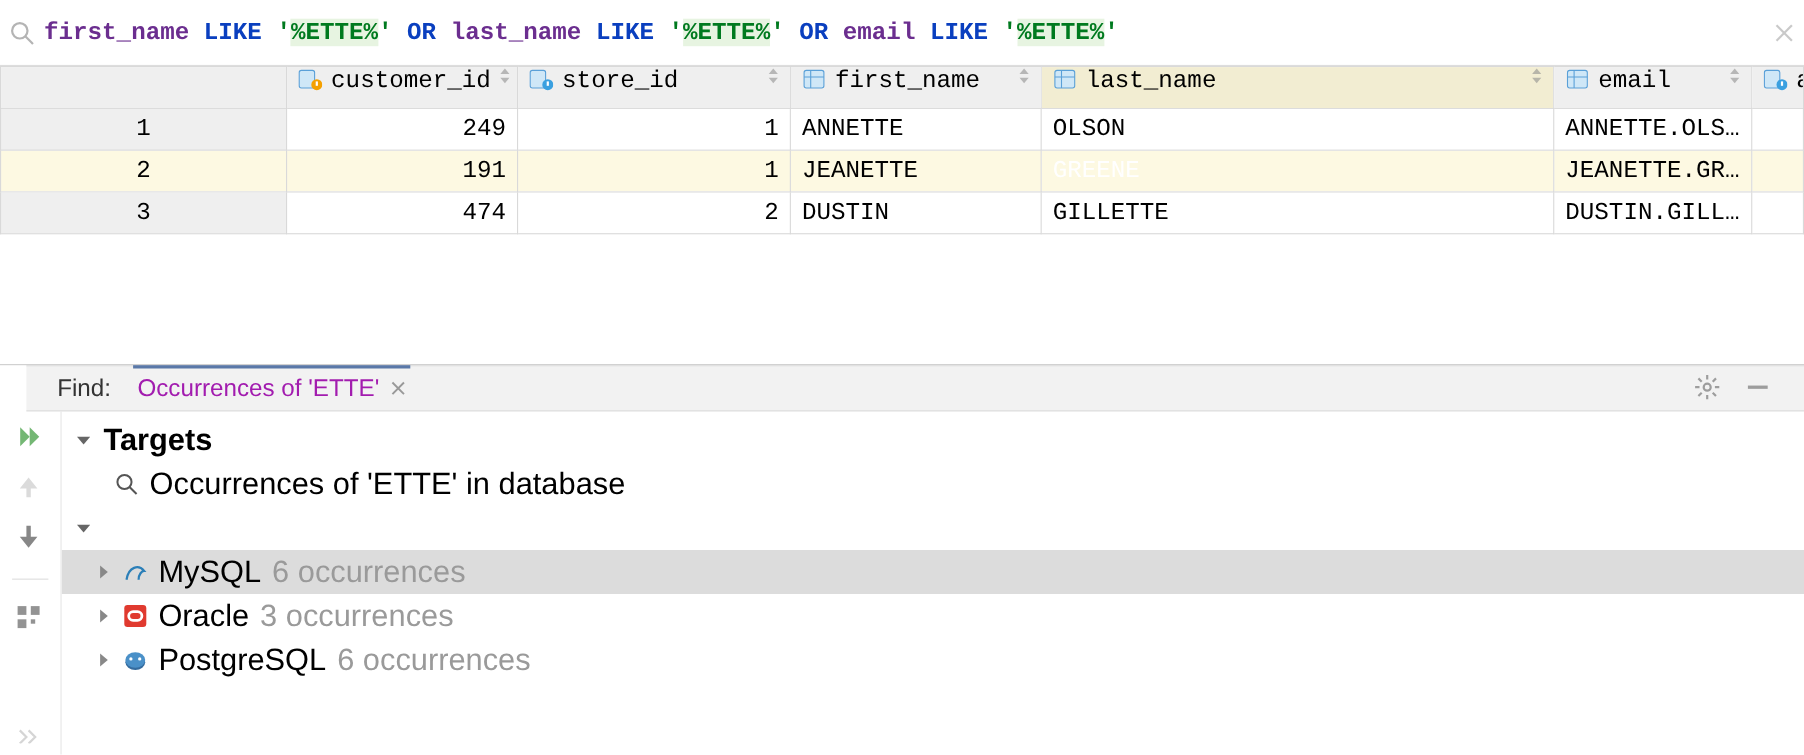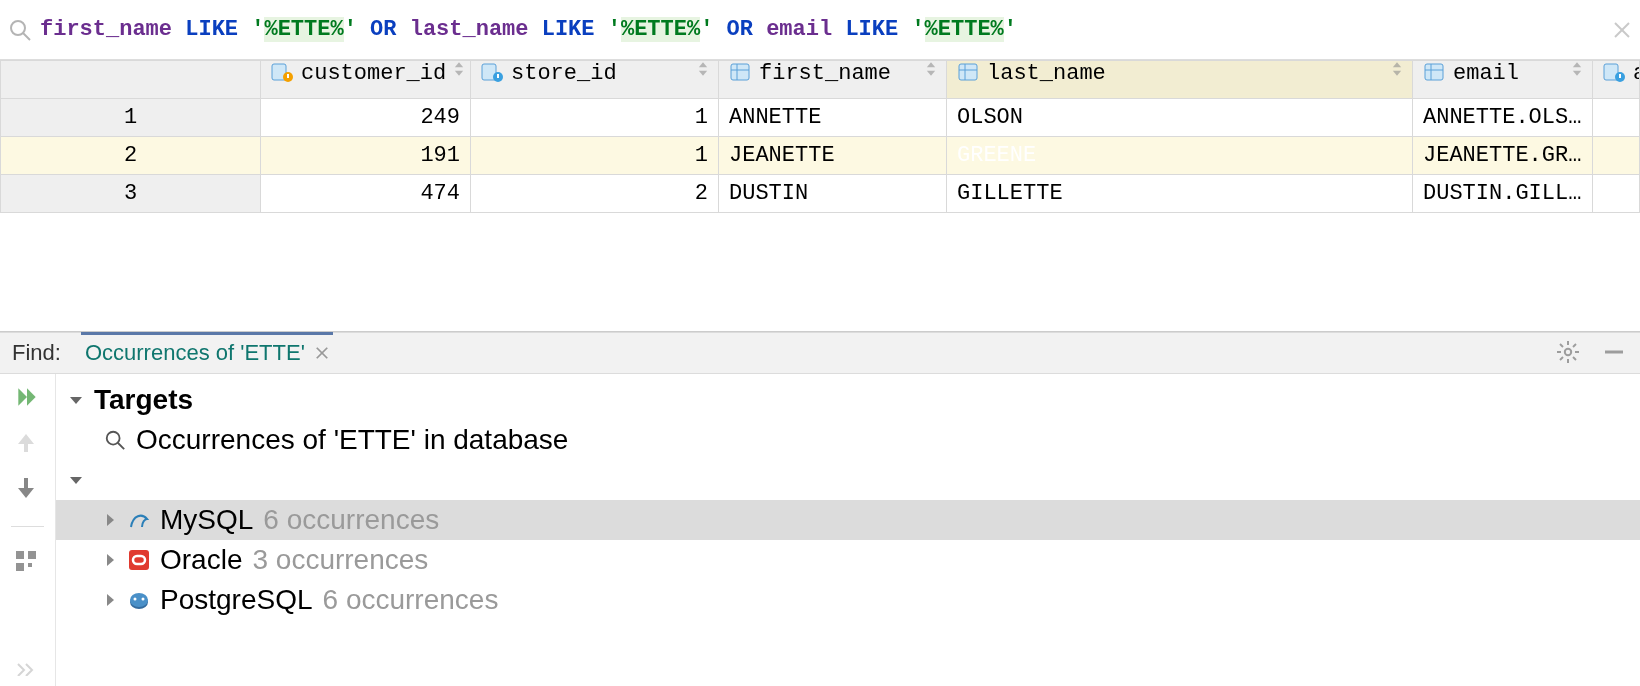--- a/index.html
+++ b/index.html
@@ -30,39 +30,39 @@
   col.gutter { width: 48px; }
   col.c-id   { width: 260px; }
   col.c-sid  { width: 210px; }
   col.c-fn   { width: 248px; }
   col.c-ln   { width: 228px; }
   col.c-em   { width: 466px; }
   col.c-ad   { width: 180px; }
   td.num { text-align: right; }
 
   
-  .find-hdr { display: flex; align-items: center; height: 42px; background: #f2f2f2; border-top: 1px solid #dcdcdc; border-bottom: 1px solid #dcdcdc; padding: 0 12px; gap: 20px; }
+  .find-hdr { display: flex; align-items: center; height: 42px; background: #f2f2f2; border-top: 1px solid #dcdcdc; border-bottom: 1px solid #dcdcdc; padding: 0 28px; gap: 20px; margin-left: 24px; }
   .find-hdr .lbl { color: #333; }
-  .find-tab { position: relative; padding: 0 4px; height: 100%; display: flex; align-items: center; gap: 10px; color: #0f766e; }
+  .find-tab { position: relative; padding: 0 4px; height: 100%; display: flex; align-items: center; gap: 10px; color: #a21caf; }
   .find-tab::before { content: ""; position: absolute; left: 0; right: 0; top: -1px; height: 3px; background: #5a78a8; }
   .find-hdr .sp { flex: 1; }
   .icon-btn { width: 26px; height: 26px; opacity: .6; cursor: pointer; }
 
   
   .find-body { display: flex; height: 328px; }
   .gutter { width: 56px; border-right: 1px solid #e6e6e6; display: flex; flex-direction: column; align-items: center; padding-top: 10px; gap: 18px; }
   .gutter .tool { width: 28px; height: 28px; opacity: .7; cursor: pointer; }
   .gutter .tool.dim { opacity: .35; }
   .gutter hr { width: 60%; border: none; border-top: 1px solid #ddd; margin: 4px 0; }
   .tree { flex: 1; padding: 6px 0; font-size: 28px; overflow: hidden; }
   .tree-row { display: flex; align-items: center; height: 40px; padding-left: 12px; gap: 10px; }
   .tree-row.sel { background: #dcdcdc; }
   .disclose { width: 16px; height: 16px; }
   .indent1 { padding-left: 48px; }
-  .indent2 { padding-left: 46px; }
+  .indent2 { padding-left: 30px; }
   .bold { font-weight: 700; }
   .muted { color: #9a9a9a; }
   .db-icon { width: 22px; height: 22px; }
 
   
   svg { display: block; }
 </style>
 </head>
 <body>
 

